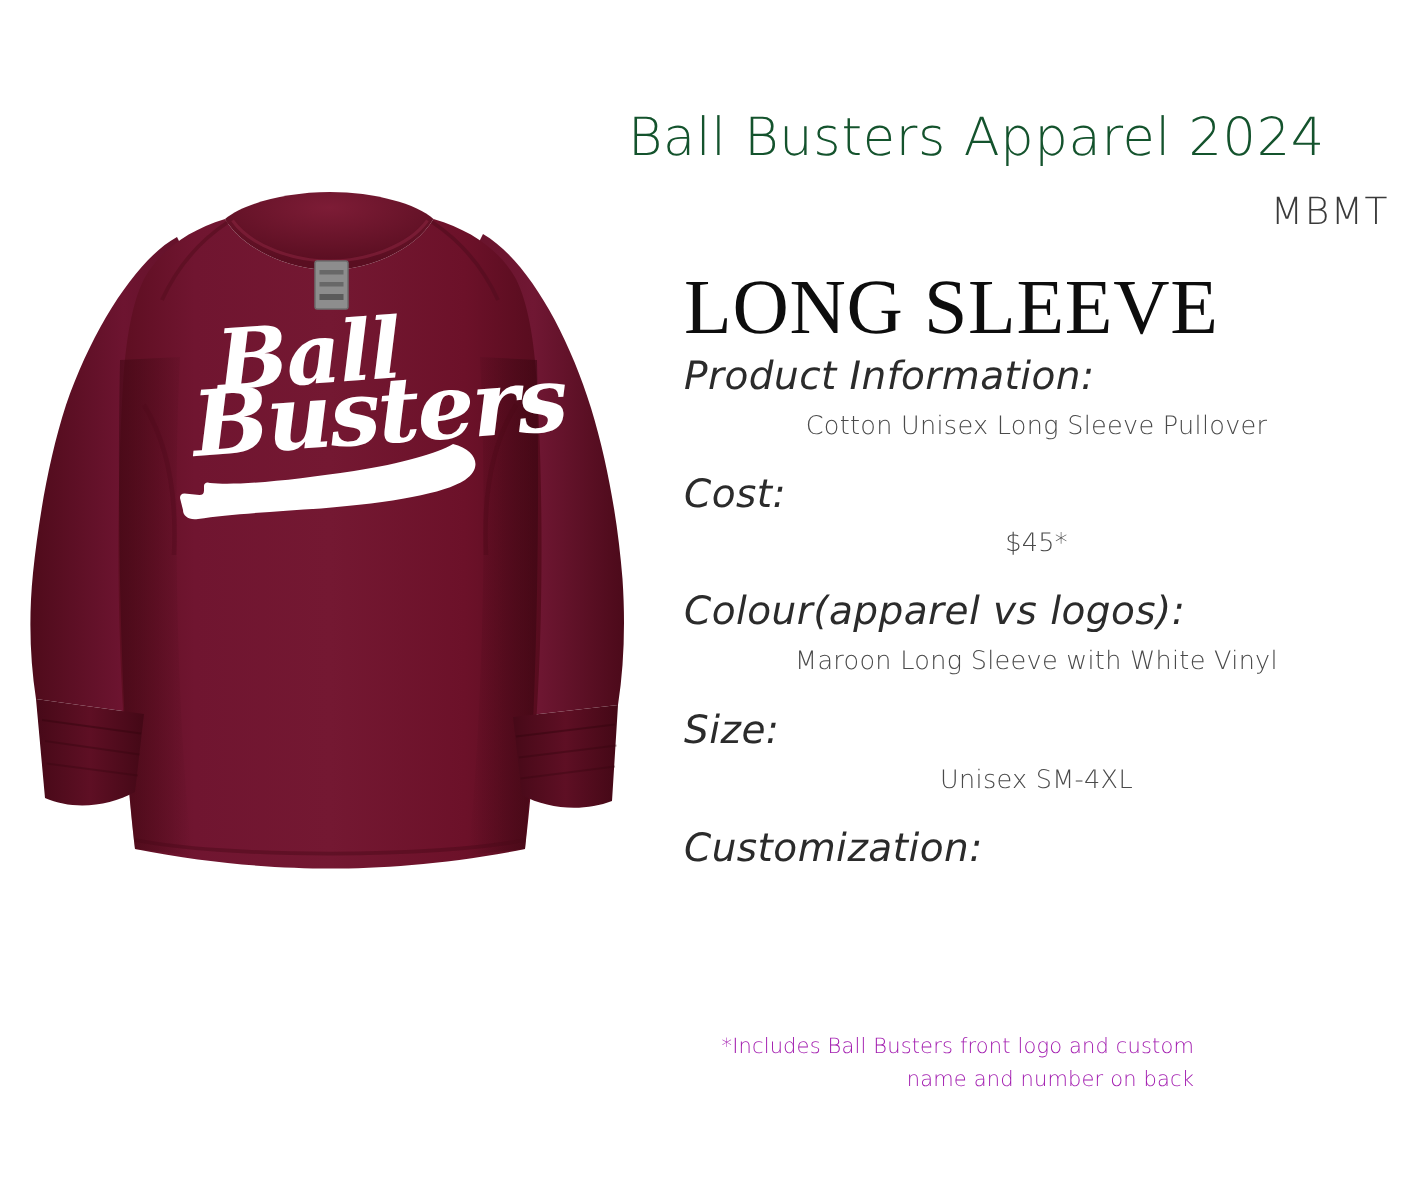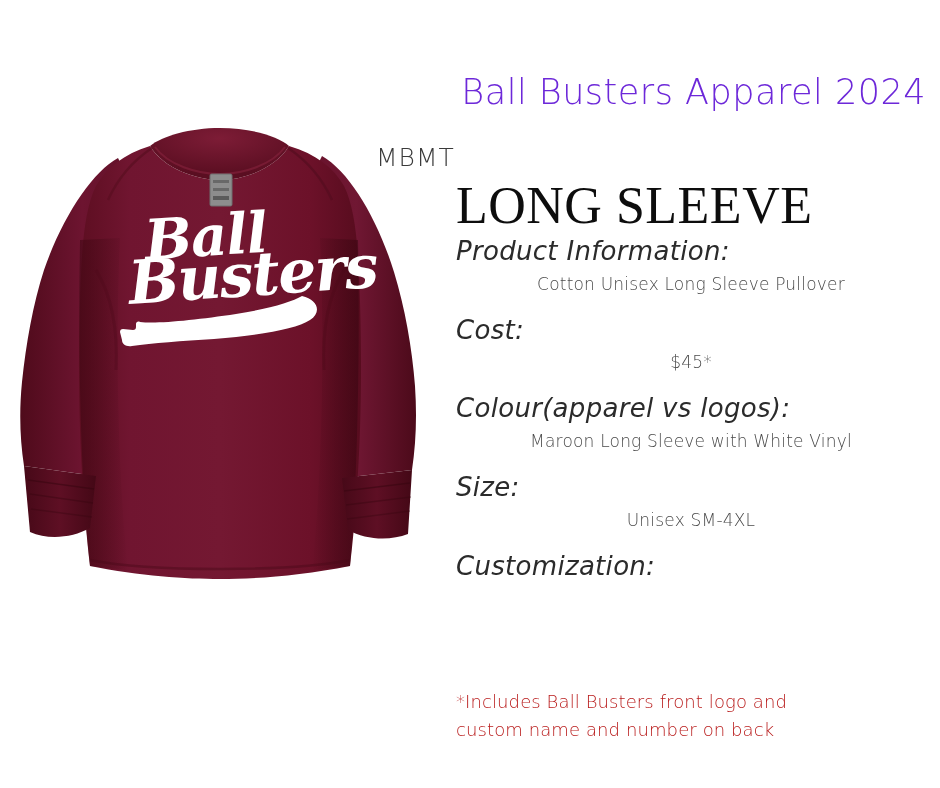--- a/index.html
+++ b/index.html
@@ -29,26 +29,25 @@
     left:456px; top:0;
     width:470px; height:788px;
   }
 
   .title-block { position:absolute; left:-80px; top:74px; width:550px; text-align:center; }
   #main-title {
     font-family:"DejaVu Sans", sans-serif;
     font-weight:300;
     font-size:35px;
     letter-spacing:0.5px;
-    color:#6d28d9;
+    color:#14532d;
     line-height:1.05;
     white-space:nowrap;
-    text-align:right;
-  }
-  .subtitle-block { position:absolute; left:-80px; top:144px; width:550px; text-align:left; }
+  }
+  .subtitle-block { position:absolute; left:-80px; top:127px; width:550px; text-align:right; }
   #sub-title {
     font-family:"DejaVu Sans", sans-serif;
     font-weight:300;
     font-size:25px;
     letter-spacing:1px;
     color:#3a3a3a;
     line-height:1.1;
   }
   #garment-type {
     position:absolute; left:0; top:164px;
@@ -83,24 +82,25 @@
     line-height:1.35;
     margin-top:5px;
     white-space:nowrap;
     text-align:center;
   }
 
   #footnote {
     position:absolute; left:0; top:688px; width:340px;
     font-family:"DejaVu Sans", sans-serif;
     font-weight:300;
-    font-size:18px;
+    font-size:14px;
     letter-spacing:0.1px;
-    color:#b91c1c;
+    color:#a21caf;
     line-height:1.55;
+    text-align:right;
   }
 
   
   .logo-script {
     font-family:"DejaVu Serif", serif;
     font-style:italic;
     font-weight:700;
     fill:#ffffff;
   }
 </style>

